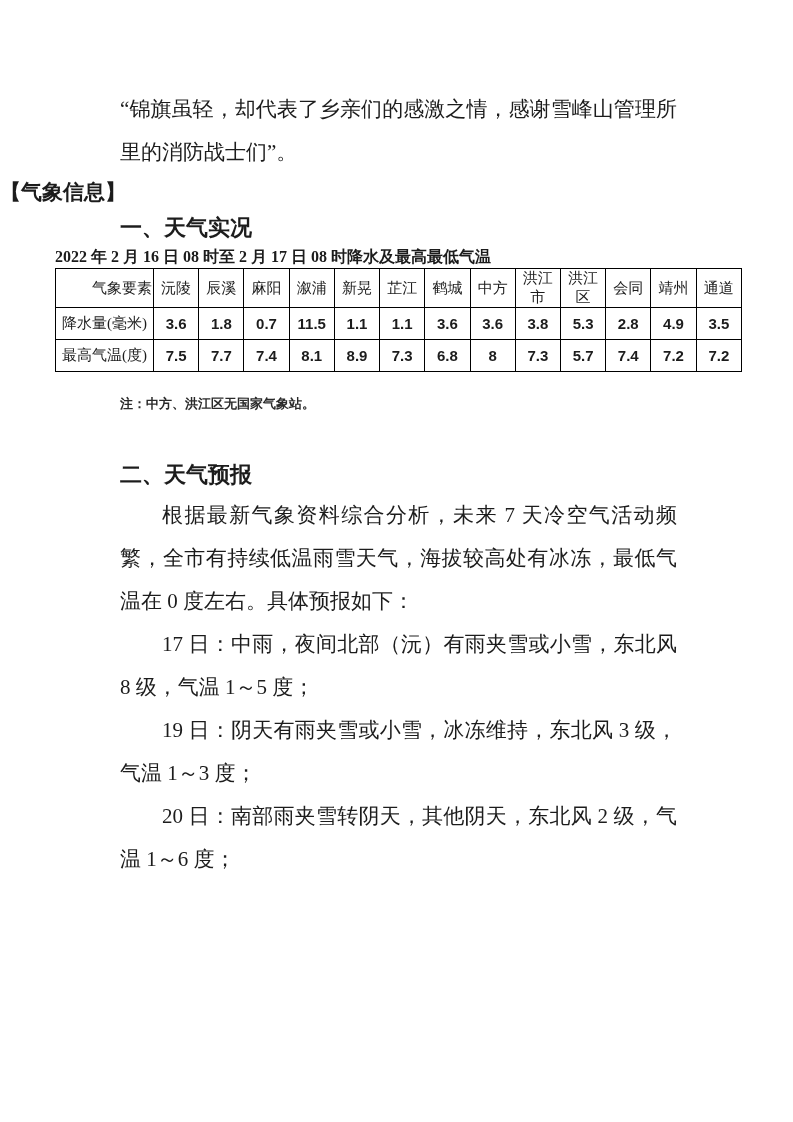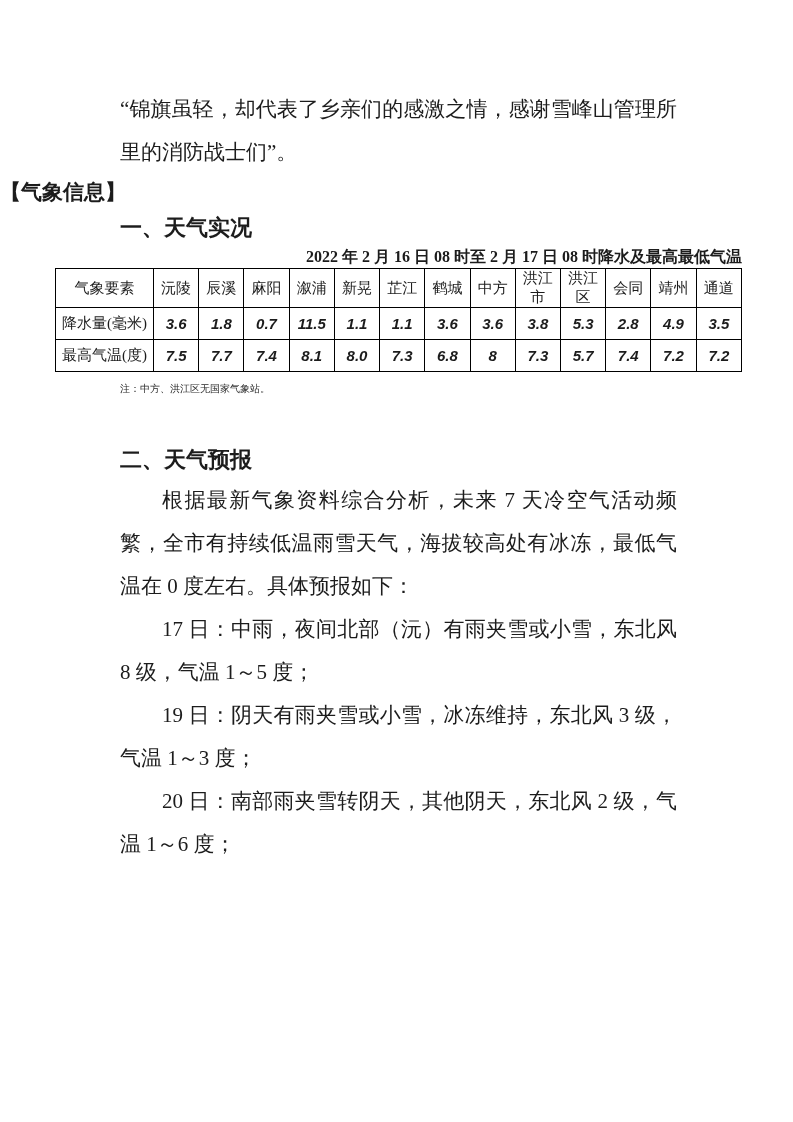--- a/index.html
+++ b/index.html
@@ -19,40 +19,41 @@
     font-weight:bold; font-size:21px; line-height:36px;
   }
   .section-heading {
     font-family:"Liberation Sans","DejaVu Sans",sans-serif;
     font-weight:bold; font-size:22px; line-height:36px;
     margin-left:120px;
   }
   .section-heading.second { margin-top:42px; line-height:38px; }
   .table-title {
     font-weight:bold; font-size:16px; line-height:22px;
-    width:687px; margin-left:55px; text-align:right;
+    width:687px; margin-left:55px; text-align:left;
   }
   table.weather {
     border-collapse:collapse; table-layout:fixed;
     width:687px; margin-left:55px;
     border:1.5px solid #000;
   }
   table.weather th, table.weather td {
     border:1px solid #000; height:32px; text-align:center; vertical-align:middle;
     font-size:15px; font-weight:normal; padding:0 1px; overflow:hidden;
   }
-  table.weather th:first-child, table.weather td:first-child { width:98px; }
+  table.weather th:first-child, table.weather td:first-child { width:98px;text-align:right; }
   table.weather td.num {
     font-family:"Liberation Sans","DejaVu Sans",sans-serif;
-    font-weight:600; font-size:15px;font-style:italic;
+    font-weight:600; font-size:15px;
   }
   table.weather td.row-label { text-align:center; }
   .note {
-    font-size:10px; line-height:20px; margin-left:120px; margin-top:7px;
+    font-size:13px; line-height:20px; margin-left:120px; margin-top:22px;
     color:#2a2a2a;
+    font-weight:bold;
   }
   .forecast-para { text-indent:2em; }
   .b { font-weight:normal; }
 </style>
 </head>
 <body>
 
 <div class="page">
 
   <p class="body-text intro">“锦旗虽轻，却代表了乡亲们的感激之情，感谢雪峰山管理所里的消防战士们”。</p>
@@ -98,21 +99,21 @@
           <td class="num">2.8</td>
           <td class="num">4.9</td>
           <td class="num">3.5</td>
         </tr>
         <tr>
           <td class="row-label">最高气温(度)</td>
           <td class="num">7.5</td>
           <td class="num">7.7</td>
           <td class="num">7.4</td>
           <td class="num">8.1</td>
-          <td class="num">8.0</td>
+          <td class="num">8.9</td>
           <td class="num">7.3</td>
           <td class="num">6.8</td>
           <td class="num">8</td>
           <td class="num">7.3</td>
           <td class="num">5.7</td>
           <td class="num">7.4</td>
           <td class="num">7.2</td>
           <td class="num">7.2</td>
         </tr>
       </tbody>

